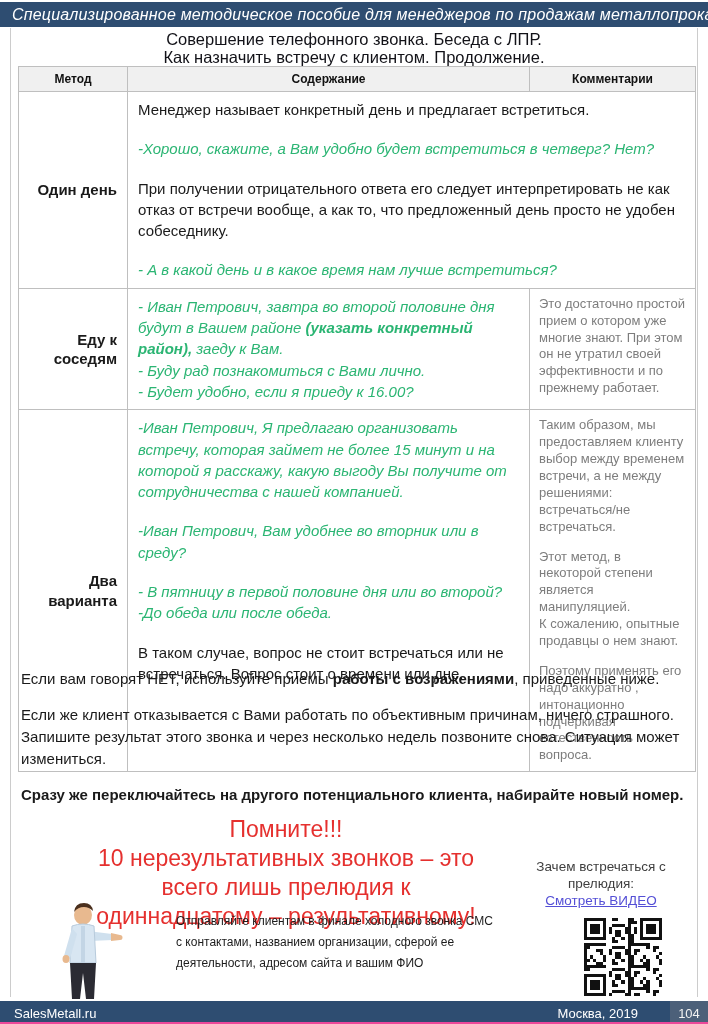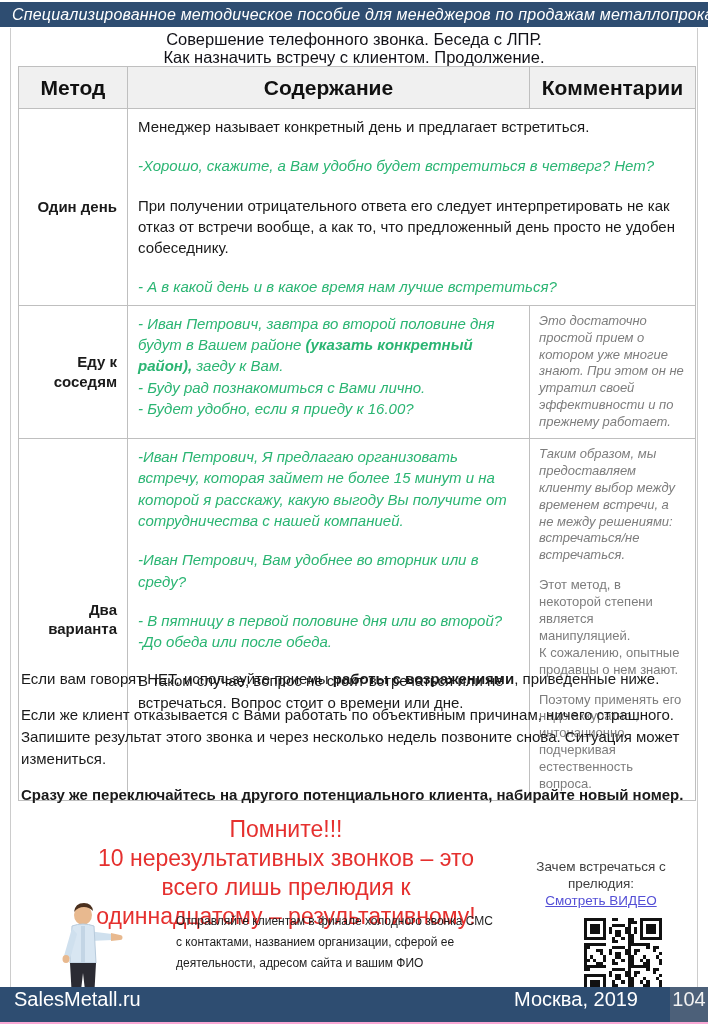--- a/index.html
+++ b/index.html
@@ -15,49 +15,49 @@
 
   .frame{position:absolute;top:28px;bottom:27px;left:10px;right:10px;
     border-left:1px solid var(--frame);border-right:1px solid var(--frame);}
 
   .title{position:absolute;top:31px;left:0;right:0;text-align:center;
     font-weight:normal;font-size:16.5px;line-height:17px;color:#121218;}
   .title div{margin-bottom:1px;}
 
   table.method-table{position:absolute;left:18px;top:66px;width:677px;border-collapse:collapse;table-layout:fixed;}
   .method-table th{background:var(--headbg);border:1px solid var(--border);
-    font-size:21px;font-weight:bold;text-align:center;height:42px;color:#111;}
+    font-size:12px;font-weight:bold;text-align:center;height:25px;color:#111;}
   .method-table td{border:1px solid var(--border);vertical-align:top;font-size:15px;line-height:1.42;}
   .method-table td.method{vertical-align:middle;font-weight:bold;padding:4px 10px 4px 14px;line-height:1.3;text-align:right;}
   .method-table td.content{padding:7px 10px;}
   .method-table td.comments{padding:7px 9px;color:var(--gray);font-size:13px;line-height:1.3;}
   .method-table td.comments p{white-space:pre-line;margin-top:13px;}
-  .method-table td.comments p:first-child{margin-top:0;font-style:italic;}
+  .method-table td.comments p:first-child{margin-top:0;}
   .method-table p{margin-top:18px;}
   .method-table p:first-child, .method-table p.tight{margin-top:0;}
   span.g{color:var(--green);font-style:italic;}
   span.b{font-weight:bold;}
 
   .lower{position:absolute;left:11px;right:11px;top:661px;padding:7px 10px 0 10px;font-size:15px;line-height:22px;}
   .lower p{margin-top:14px;}
   .lower p:first-child{margin-top:0;}
 
   .reminder{width:530px;margin-top:9px;text-align:center;color:var(--red);
     font-size:23px;line-height:29px;font-weight:500;}
 
   .video-box{position:absolute;left:505px;top:858px;width:192px;text-align:center;
     font-size:13.5px;line-height:17px;color:#3f3f3f;}
   .video-box a{color:var(--link);cursor:pointer;}
 
   .man{position:absolute;left:50px;top:901px;width:82px;height:99px;}
   .sms-tip{position:absolute;left:176px;top:911px;width:322px;font-size:12px;line-height:21px;color:#1c1c1c;}
   .qr{position:absolute;left:584px;top:918px;width:78px;height:78px;}
 
-  .footer{position:absolute;left:0;right:0;bottom:0;height:37px;background:var(--navy);
-    border-bottom:2px solid #f9a8d4;color:#fff;font-size:20px;line-height:25px;}
+  .footer{position:absolute;left:0;right:0;bottom:0;height:23px;background:var(--navy);
+    border-bottom:2px solid #ec4899;color:#fff;font-size:13px;line-height:25px;}
   .footer .site{position:absolute;left:14px;}
   .footer .place{position:absolute;right:70px;}
   .footer .page-badge{position:absolute;right:0;top:0;bottom:0;width:38px;background:var(--badge);
     text-align:center;color:#f2f2f2;}
 </style>
 </head>
 <body>
 
 <div class="top-banner">Специализированное методическое  пособие для менеджеров по продажам металлопроката</div>
 

